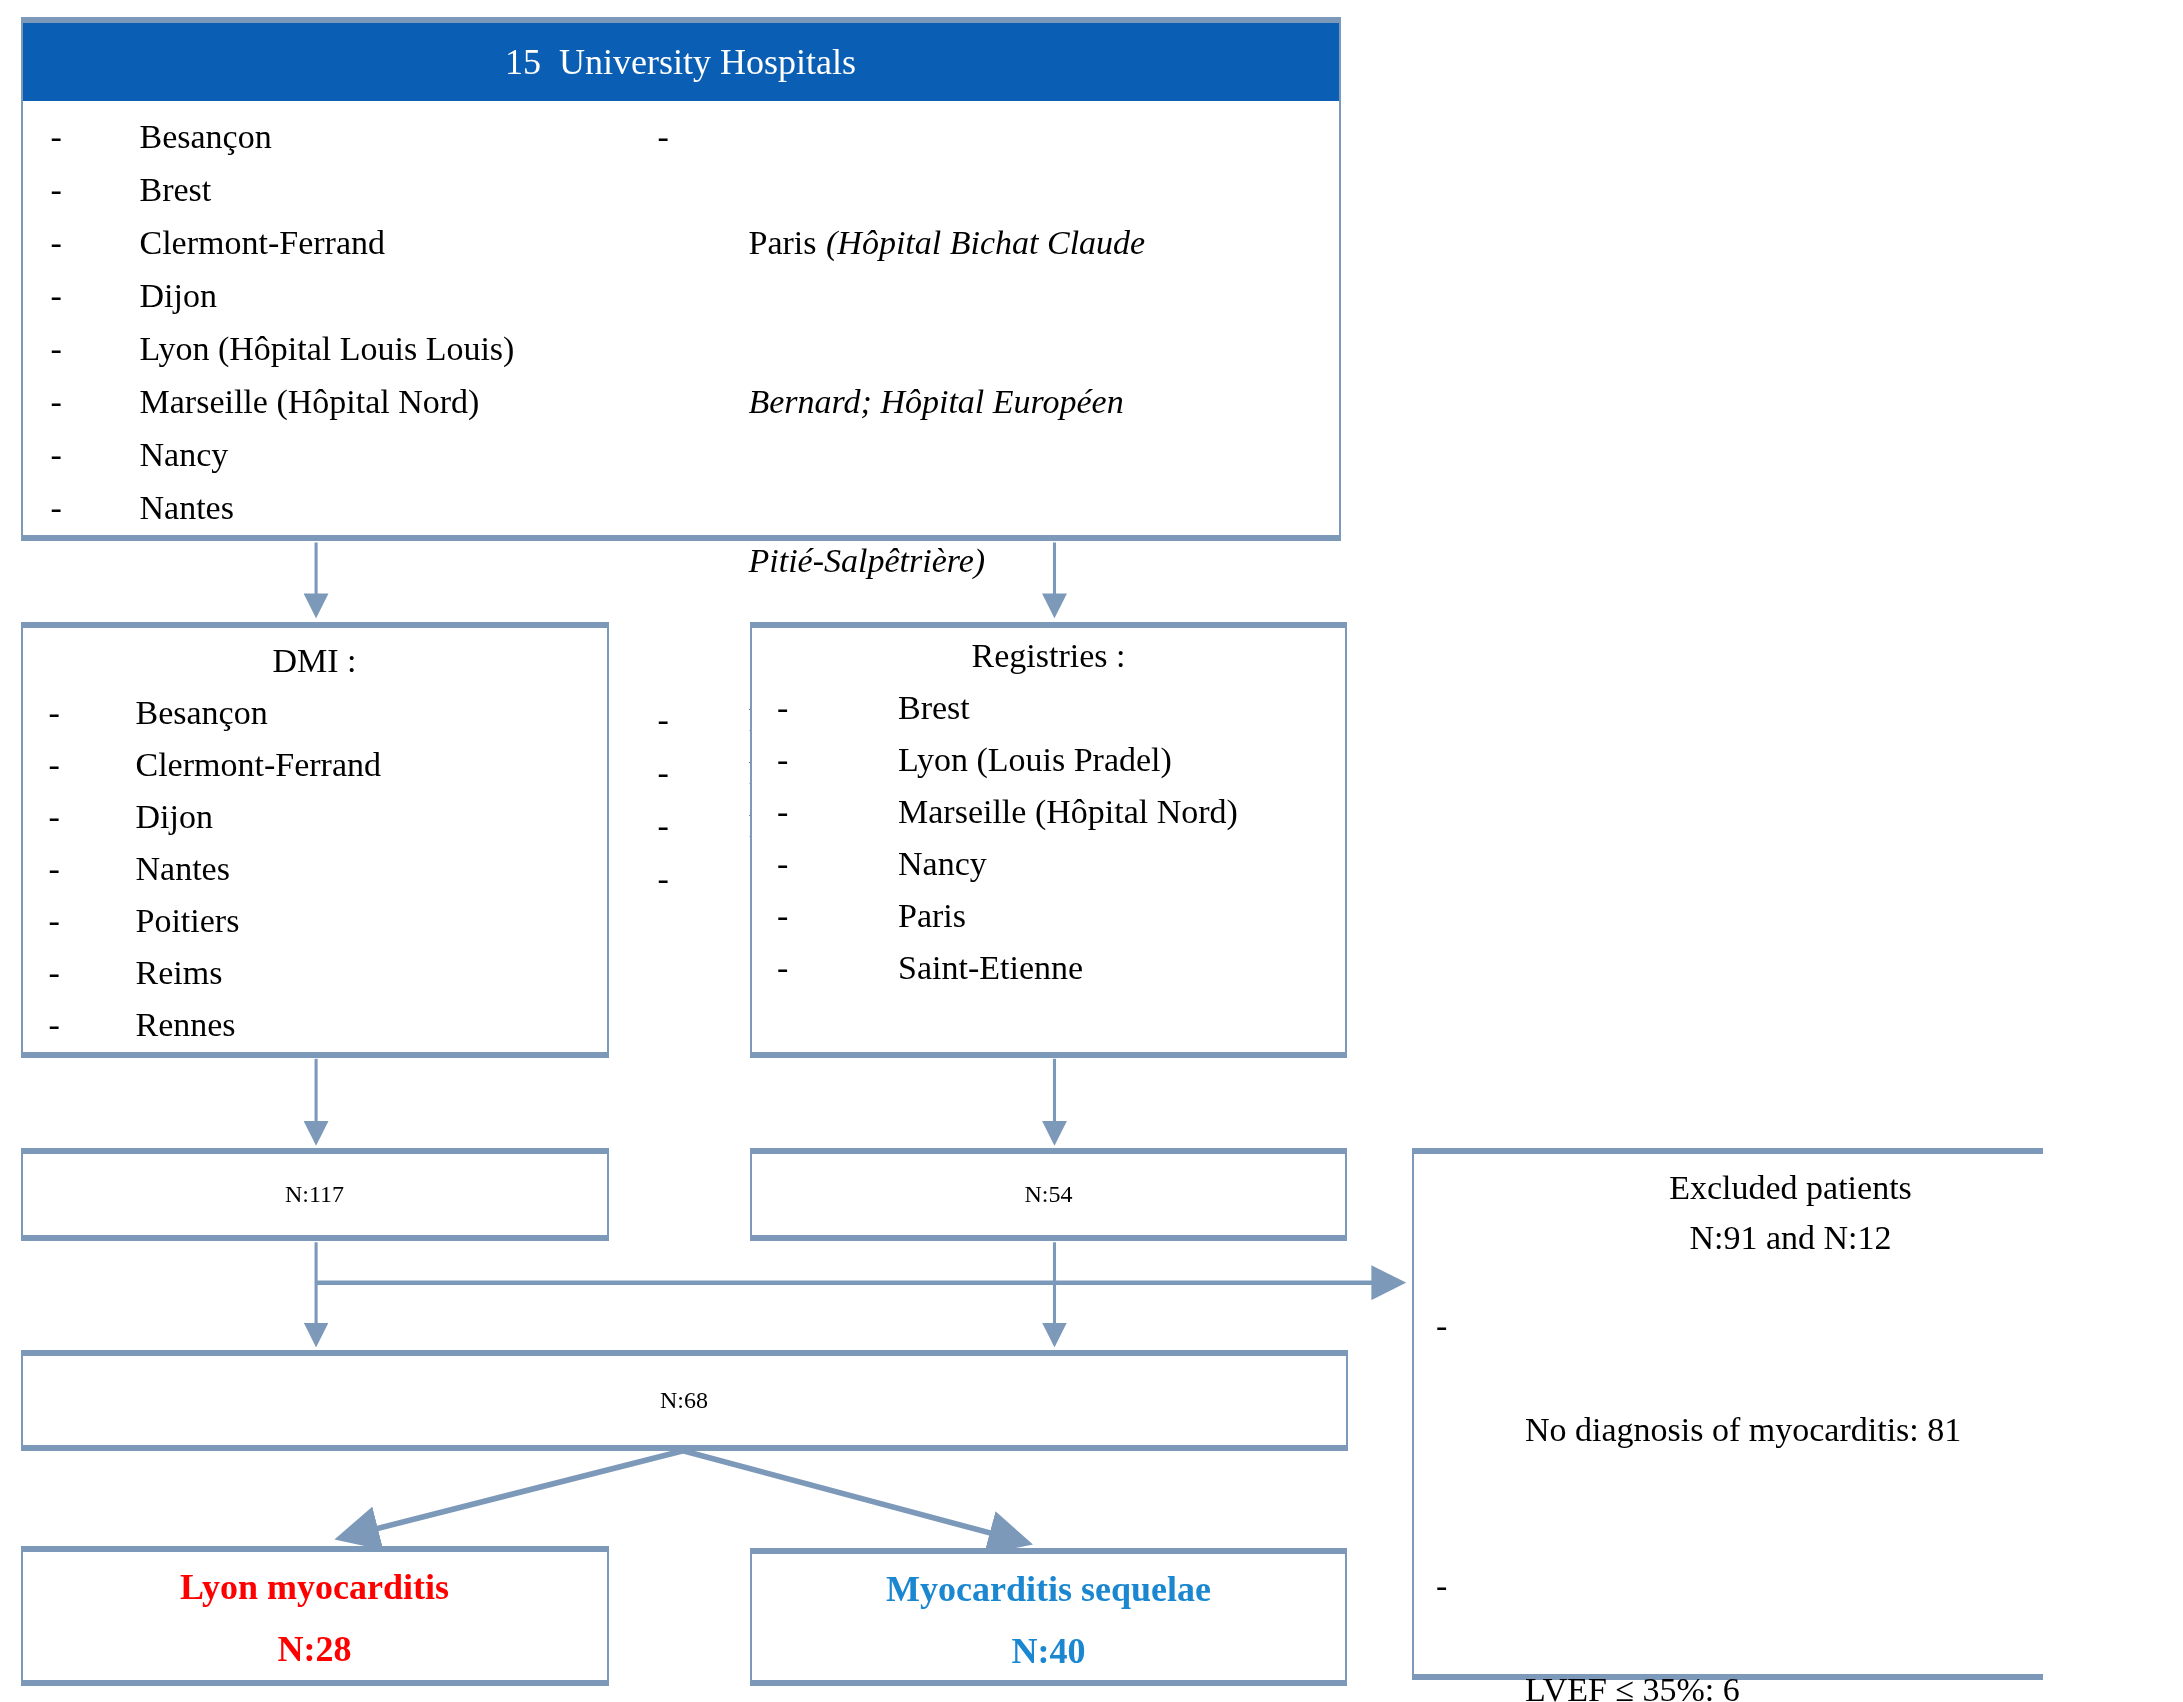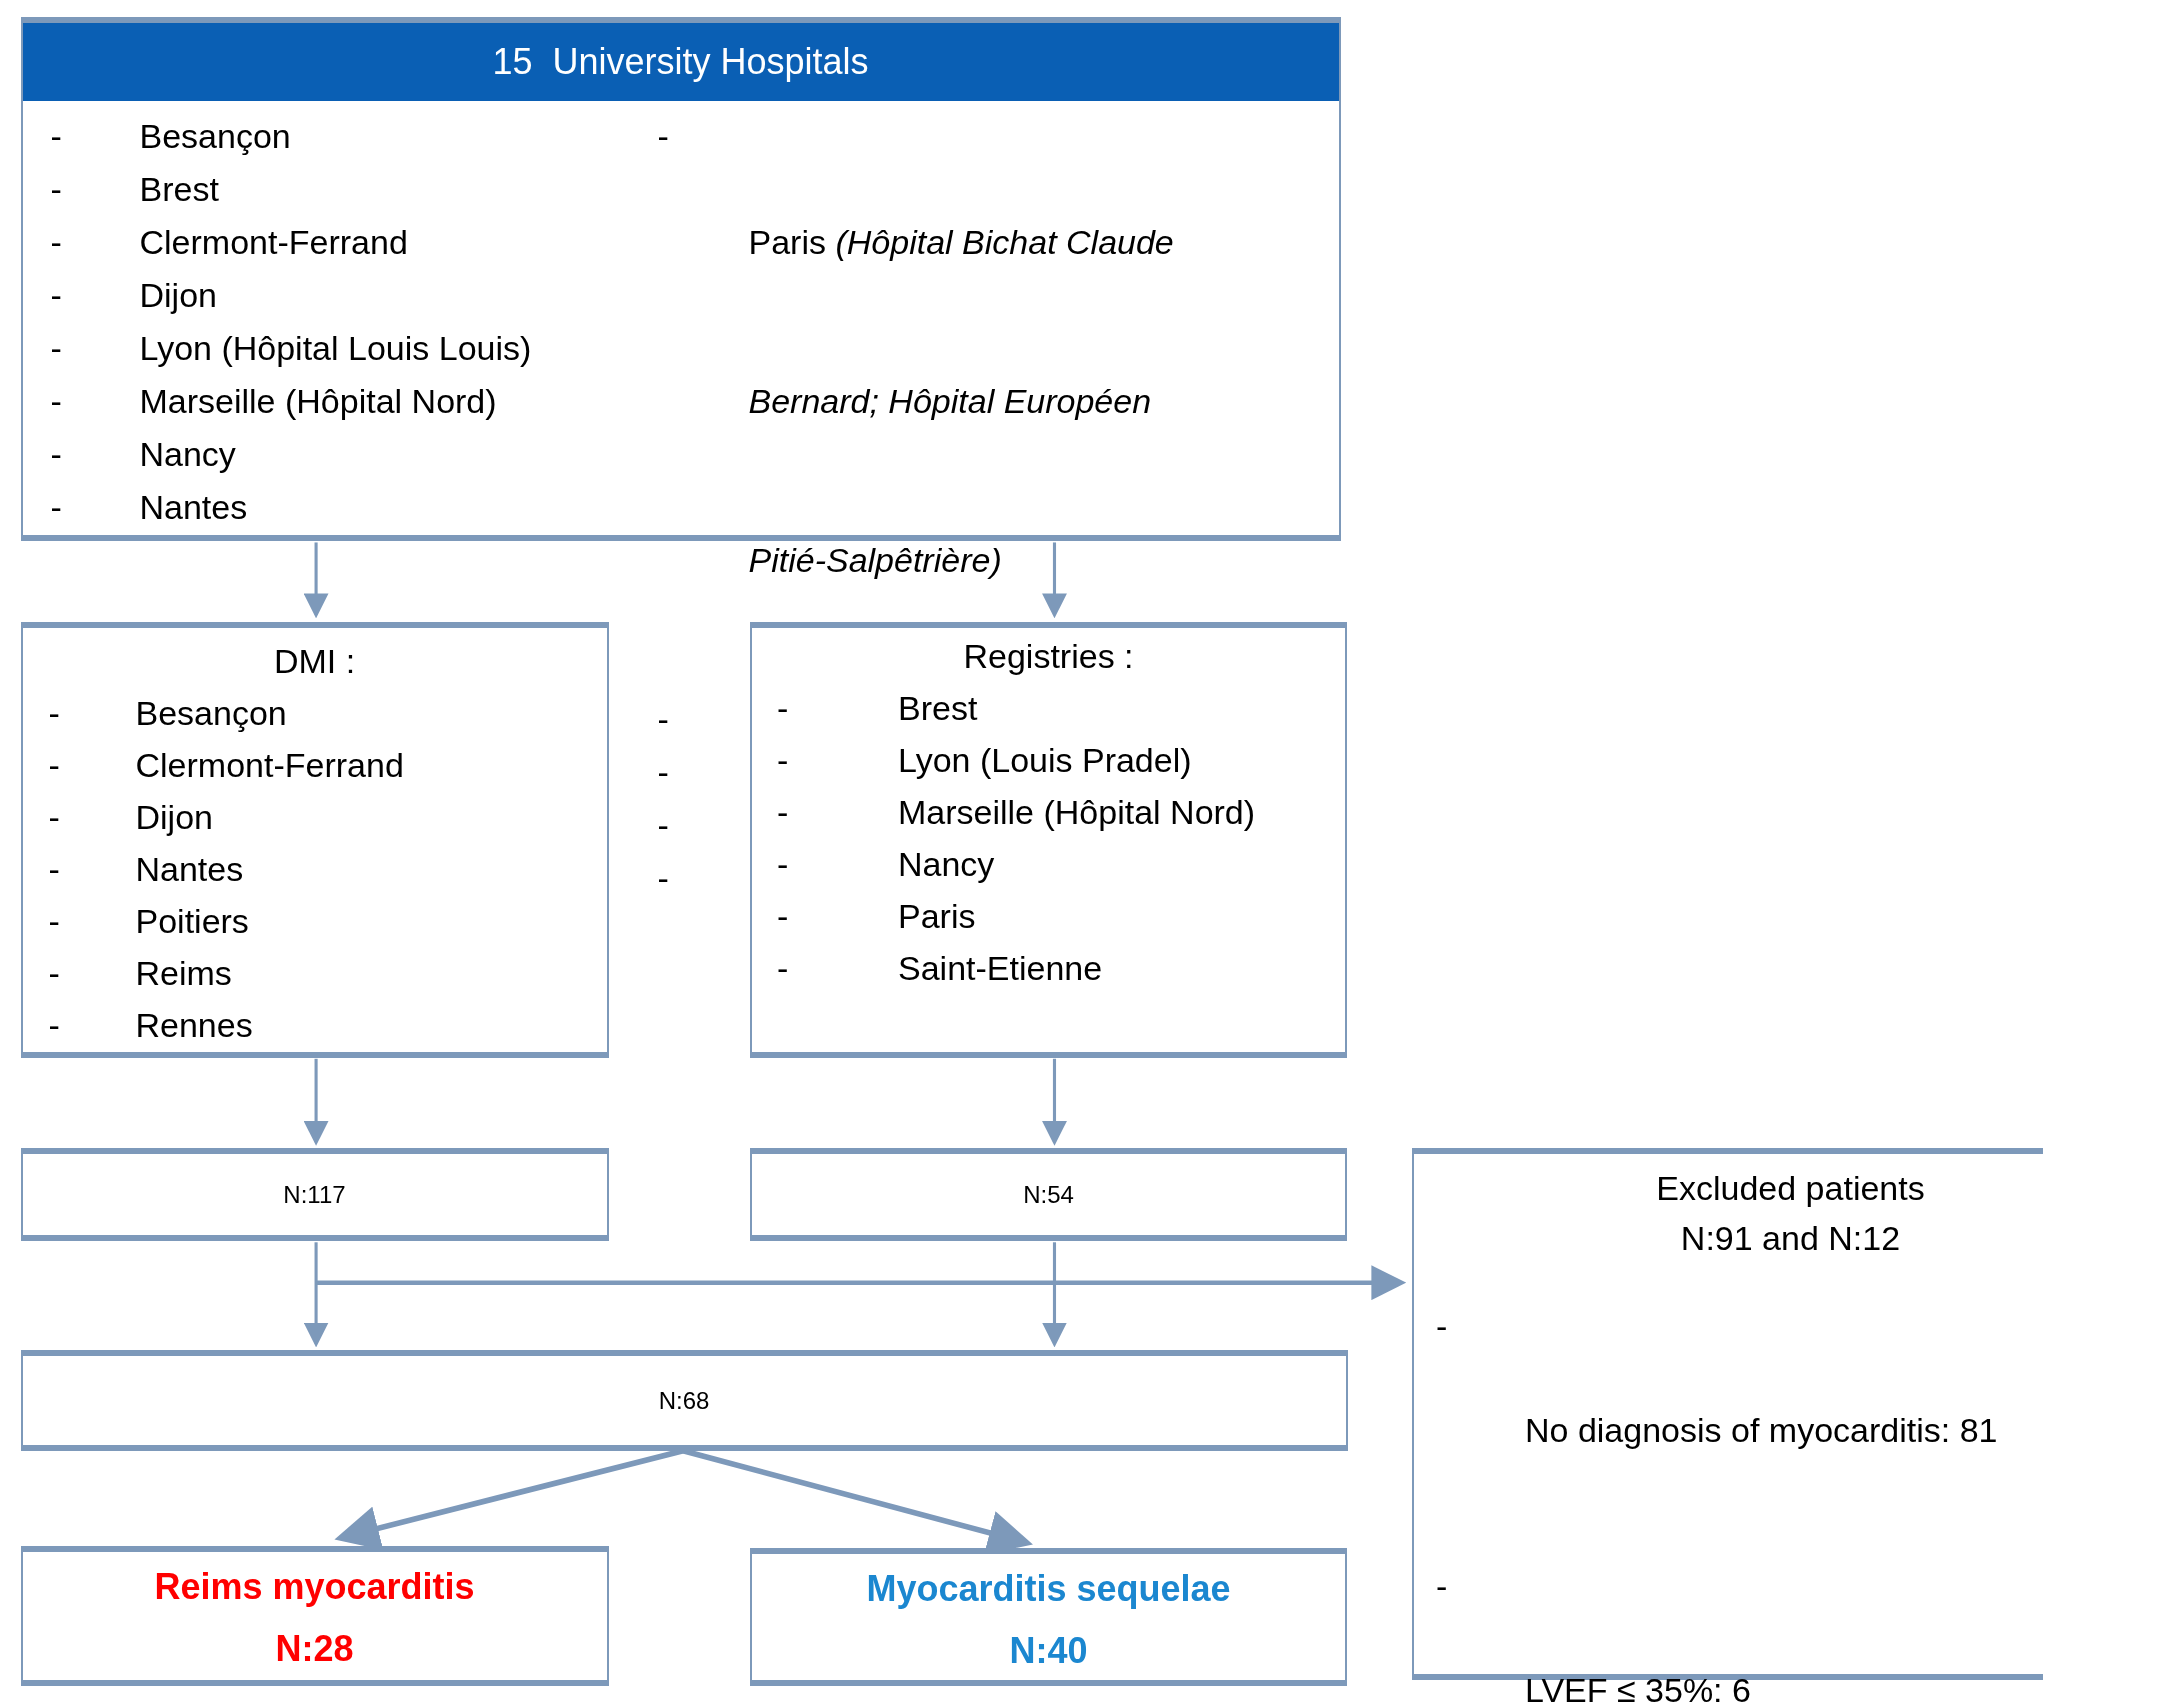--- a/index.html
+++ b/index.html
@@ -9,21 +9,21 @@
     --acute-red: #ff0000;
     --sequelae-blue: #1b87d0;
     --text: #000000;
   }
   html, body { margin: 0; padding: 0; background: #ffffff; }
   .canvas {
     position: relative;
     width: 2043px;
     height: 1702px;
     background: #ffffff;
-    font-family: Liberation Sans, sans-serif;
+    font-family: Liberation Serif, serif;
     font-size: 34px;
     color: var(--text);
     overflow: hidden;
   }
   .connectors { position: absolute; left: 0; top: 0; }
   .box {
     position: absolute;
     box-sizing: border-box;
     background: #ffffff;
     border: 2.5px solid var(--line);
@@ -172,21 +172,21 @@
       </div>
 
     </div>
   </div>
 
   <div class="box nbox" style="left:20.5px; top:1350px; width:1327px; height:101px;">
     <span>N:68</span>
   </div>
 
   <div class="box outcome" style="left:20.5px; top:1546px; width:588px; height:140px;">
-    <div class="oc-label red">Reims myocarditis</div>
+    <div class="oc-label red">Lyon myocarditis</div>
     <div class="oc-count red">N:28</div>
   </div>
   <div class="box outcome" style="left:750px; top:1548px; width:597px; height:138px;">
     <div class="oc-label blu">Myocarditis sequelae</div>
     <div class="oc-count blu">N:40</div>
   </div>
 
 </div>
 
 

